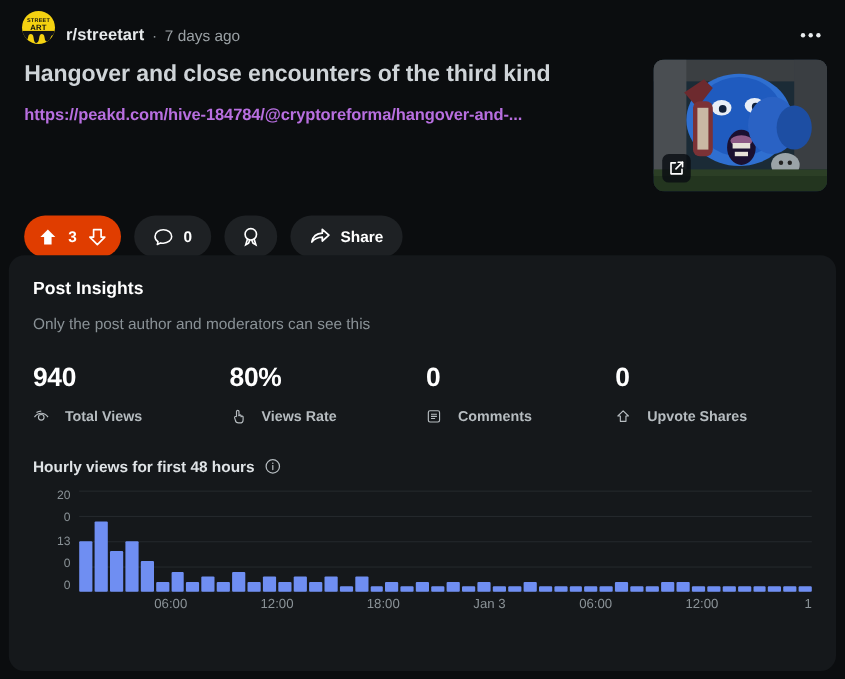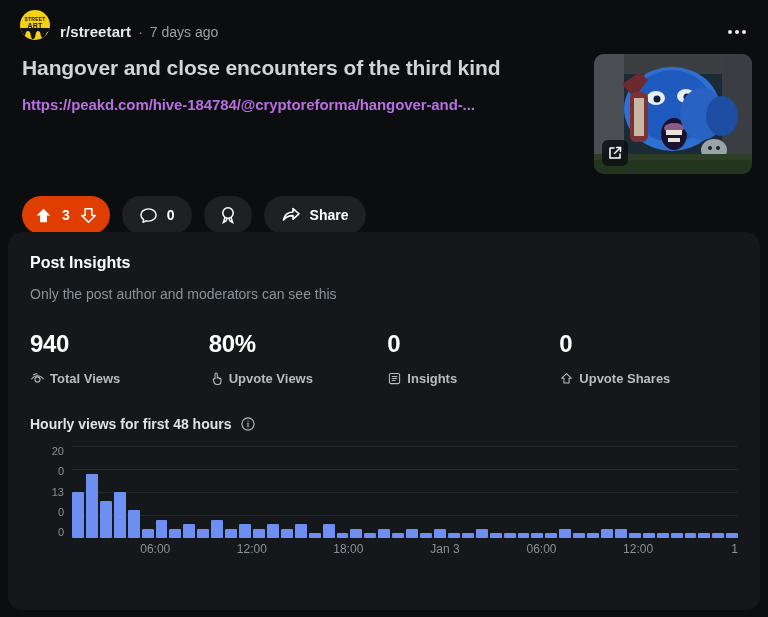--- a/index.html
+++ b/index.html
@@ -87,21 +87,21 @@
     background: #15181b; border-radius: 14px;
     padding: 22px 22px 0 22px;
   }
   .ins-title { color: #fff; font-size: 16px; font-weight: bold; }
   .ins-sub { color: #8a9297; font-size: 14px; margin-top: 14px; }
 
   .stats { display: flex; margin-top: 28px; }
   .stat { width: 213px; }
   .stat:nth-child(3) { width: 205px; }
   .stat-val { color: #fff; font-size: 24px; font-weight: bold; letter-spacing: -.3px; }
-  .stat-lbl-row { display: flex; align-items: center; gap: 5px; margin-top: 13px; }
+  .stat-lbl-row { display: flex; align-items: center; gap: 14px; margin-top: 13px; }
   .stat-lbl { color: #b6bcc0; font-size: 13px; font-weight: bold; }
 
   .chart-head { display: flex; align-items: center; gap: 8px; margin-top: 30px; }
   .chart-title { color: #dfe3e6; font-size: 14px; font-weight: bold; }
 
   
   .chart-wrap { position: relative; margin-top: 14px; height: 120px; }
   .y-labels {
     position: absolute; left: 0; top: 0; width: 34px; height: 92px;
     display: flex; flex-direction: column; justify-content: space-between;
@@ -242,31 +242,31 @@
         </div>
       </div>
       <div class="stat">
         <div class="stat-val">80%</div>
         <div class="stat-lbl-row">
           <svg width="15" height="15" viewBox="0 0 20 20" fill="none" stroke="#b6bcc0" stroke-width="1.4" stroke-linejoin="round">
             <path d="M8 10.5 V4.2 A1.5 1.5 0 0 1 11 4.2 V10"></path>
             <path d="M11 9.5 A1.3 1.3 0 0 1 13.6 9.5 V11"></path>
             <path d="M13.6 10.6 A1.3 1.3 0 0 1 16 10.6 V14 A4 4 0 0 1 12 18 H10.5 A4 4 0 0 1 6.6 14.6 L5.6 11.6 A1.3 1.3 0 0 1 8 10.8"></path>
           </svg>
-          <span class="stat-lbl">Upvote Views</span>
+          <span class="stat-lbl">Views Rate</span>
         </div>
       </div>
       <div class="stat">
         <div class="stat-val">0</div>
         <div class="stat-lbl-row">
           <svg width="15" height="15" viewBox="0 0 20 20" fill="none" stroke="#b6bcc0" stroke-width="1.4" stroke-linejoin="round">
             <rect x="3.2" y="3.2" width="13.6" height="13.6" rx="2"></rect>
             <path d="M6.4 7.4 H13.6 M6.4 10 H13.6 M6.4 12.6 H11.4"></path>
           </svg>
-          <span class="stat-lbl">Insights</span>
+          <span class="stat-lbl">Comments</span>
         </div>
       </div>
       <div class="stat">
         <div class="stat-val">0</div>
         <div class="stat-lbl-row">
           <svg width="15" height="15" viewBox="0 0 20 20" fill="none" stroke="#b6bcc0" stroke-width="1.4" stroke-linejoin="round">
             <path d="M10 3.4 L16.4 9.6 H13.4 V16 H6.6 V9.6 H3.6 Z"></path>
           </svg>
           <span class="stat-lbl">Upvote Shares</span>
         </div>

